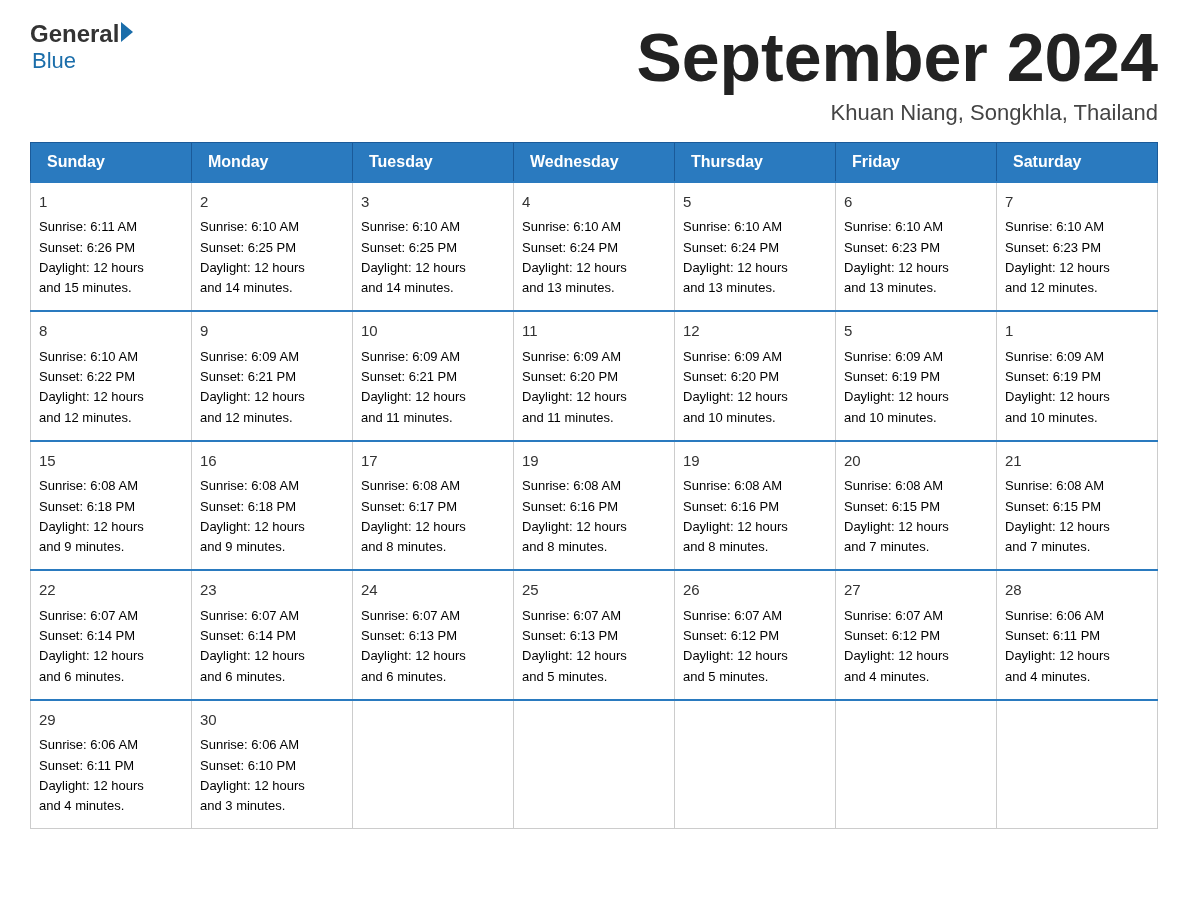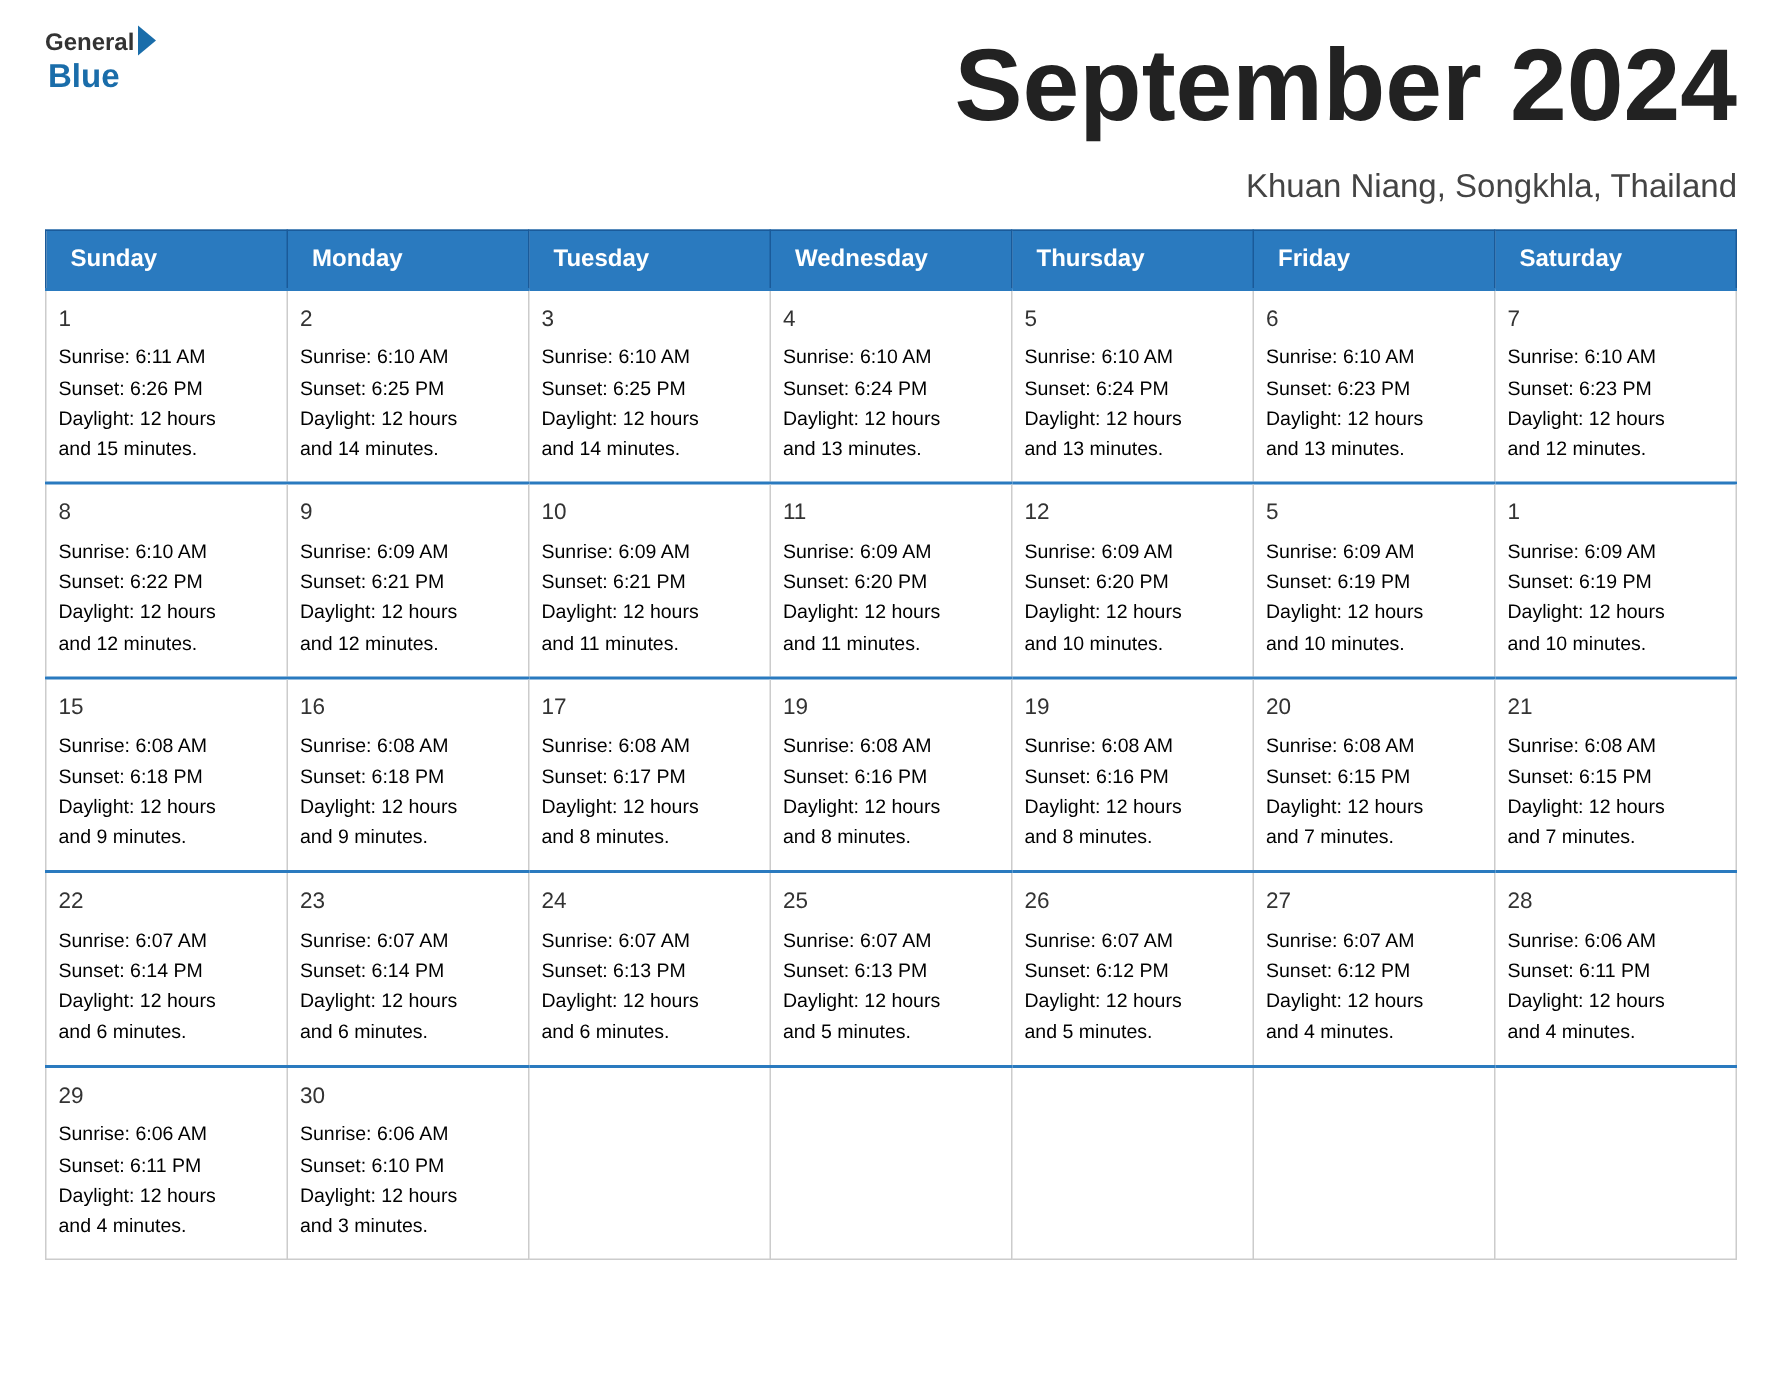--- a/index.html
+++ b/index.html
@@ -11,36 +11,36 @@
       min-height: 918px;
       padding: 20px 30px;
     }
     .header-area {
       display: flex;
       justify-content: space-between;
       align-items: flex-start;
       margin-bottom: 16px;
     }
     .logo-text-general {
-      font-size: 16px;
+      font-size: 24px;
       font-weight: bold;
       color: #333;
     }
     .logo-arrow {
       width: 0;
       height: 0;
       border-left: 12px solid #1a6daa;
       border-top: 10px solid transparent;
       border-bottom: 10px solid transparent;
       margin-left: 2px;
       margin-top: -4px;
     }
     .logo-blue {
       font-size: 22px;
-      font-weight: bold;
+      font-weight: normal;
       color: #1a6daa;
       margin-left: 2px;
     }
     .logo-block {
       display: flex;
       flex-direction: column;
       align-items: flex-start;
     }
     .logo-top-row {
       display: flex;
@@ -51,21 +51,21 @@
     }
     .title-month {
       font-size: 68px;
       font-weight: bold;
       color: #222;
       line-height: 1.1;
     }
     .title-location {
       font-size: 22px;
       color: #444;
-      margin-top: 16px;
+      margin-top: 5px;
     }
     .calendar-table {
       width: 100%;
       border-collapse: collapse;
       table-layout: fixed;
     }
     .calendar-table thead tr {
       background-color: #2a7abf;
       color: #fff;
     }

